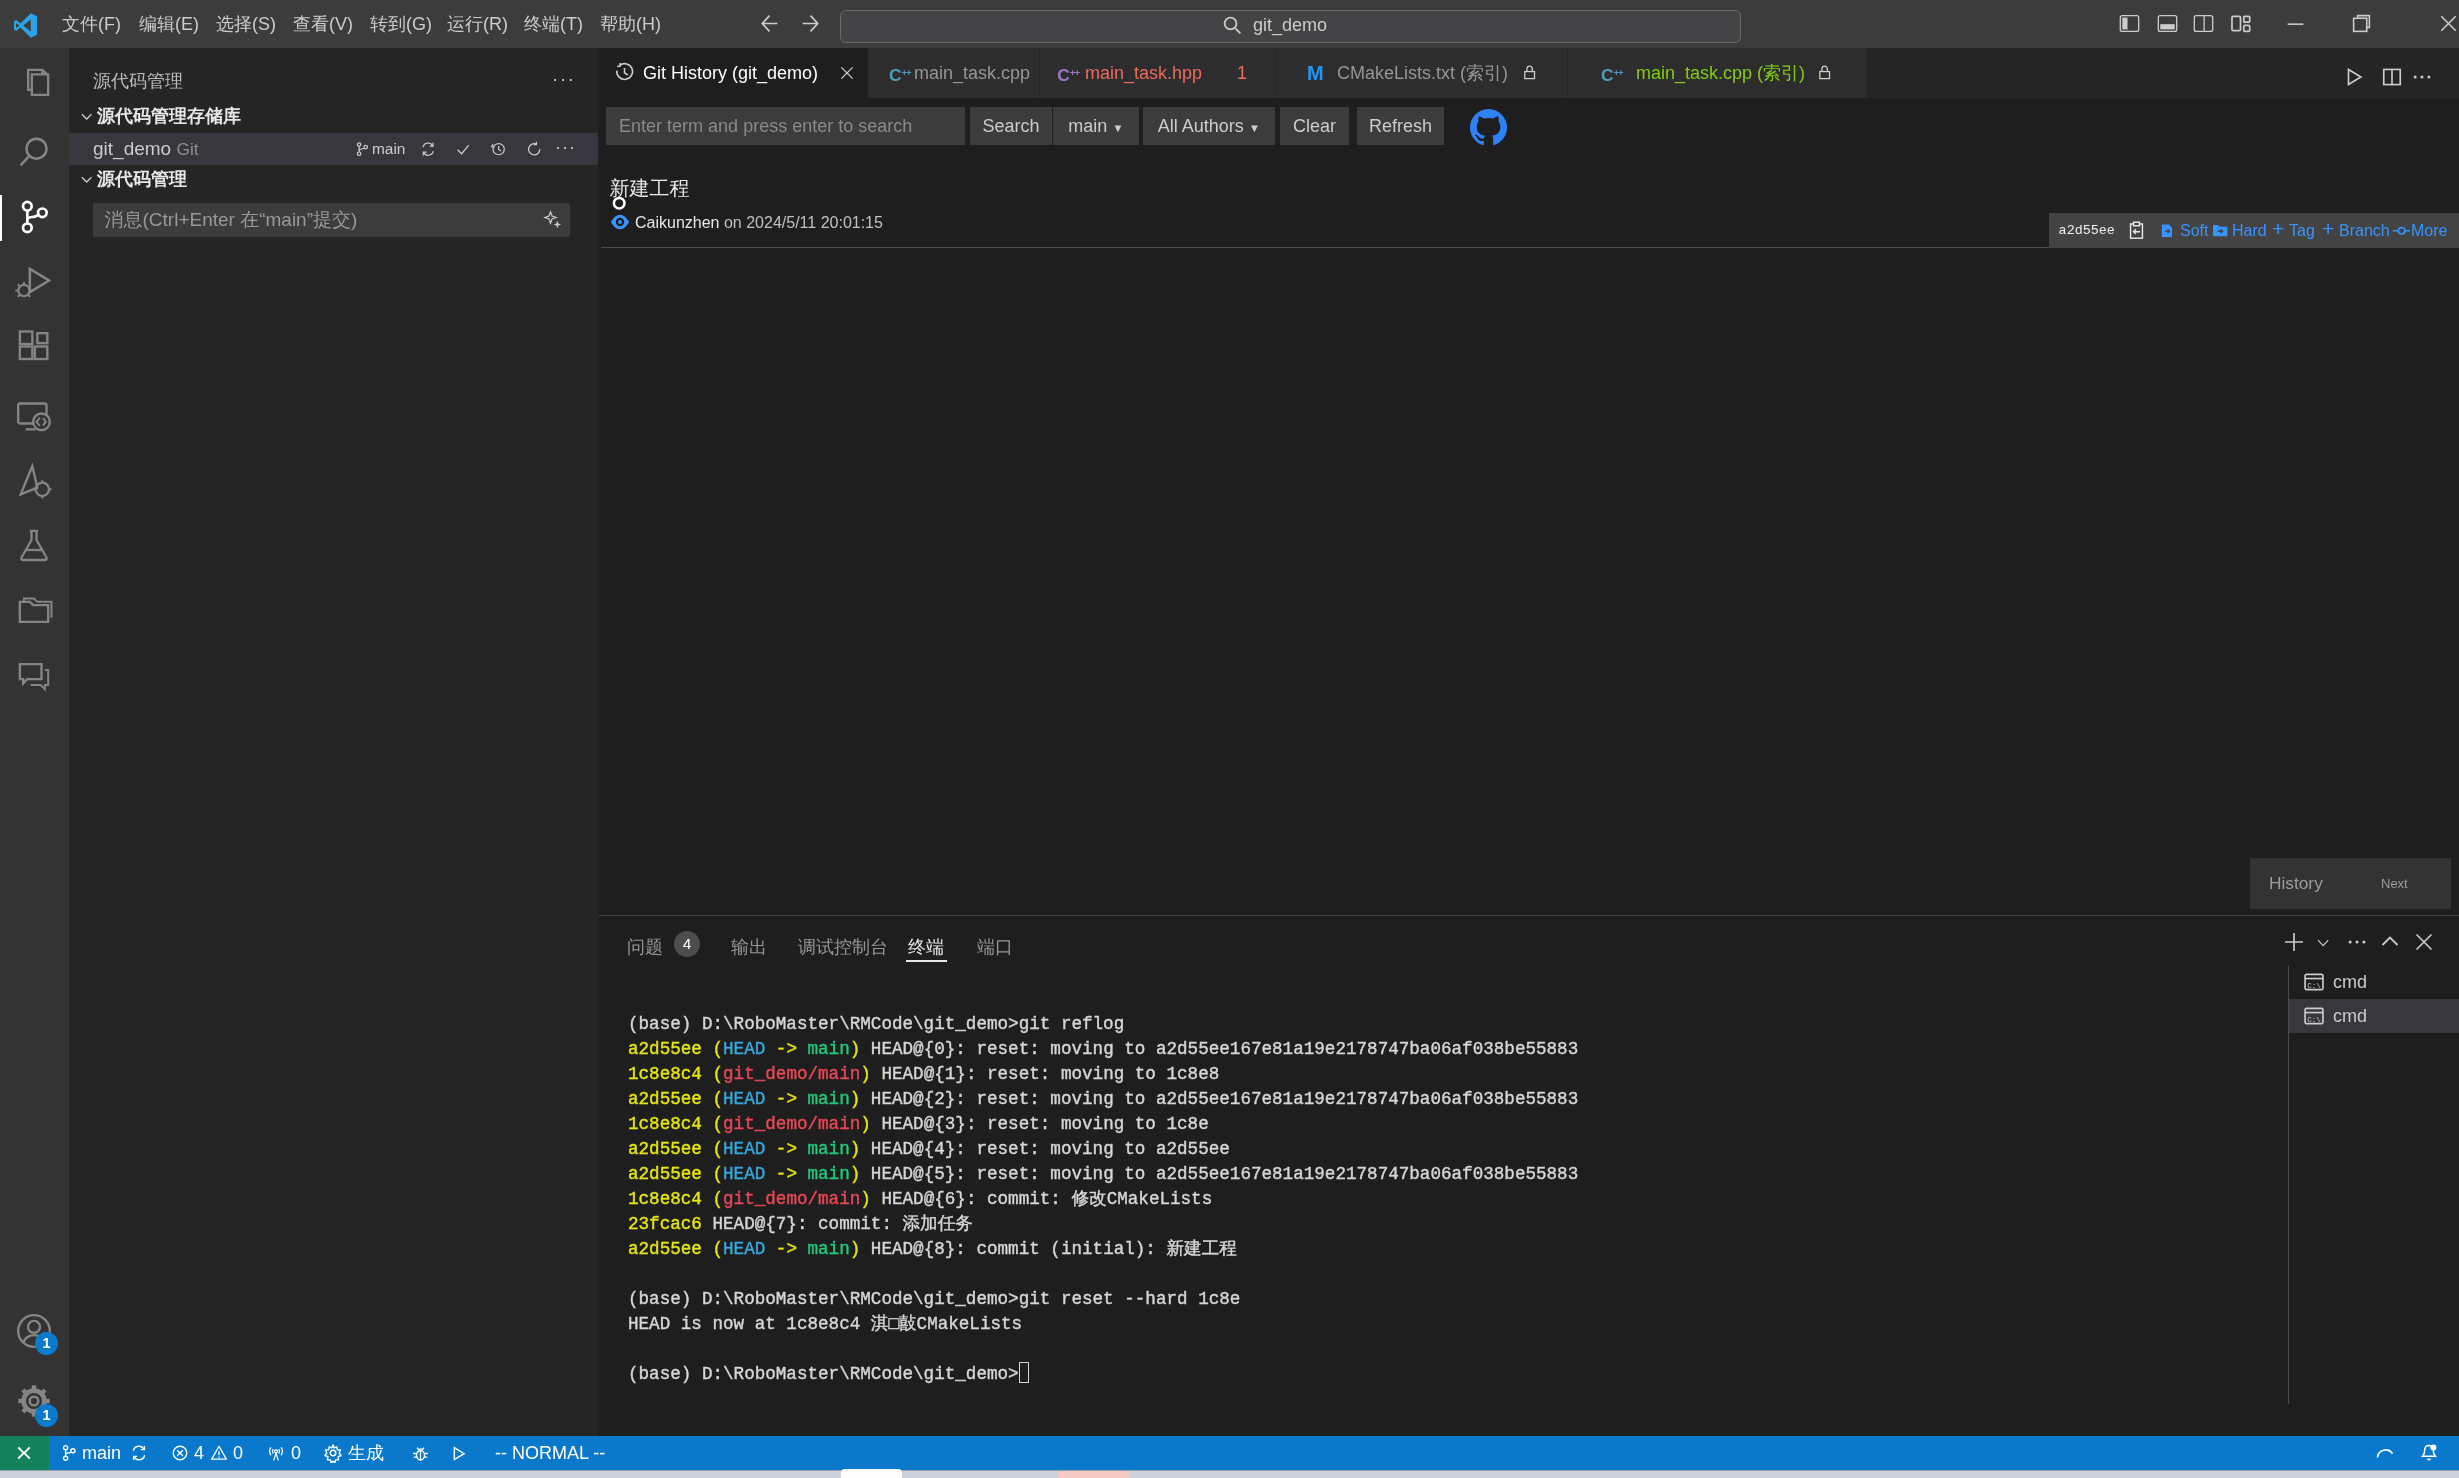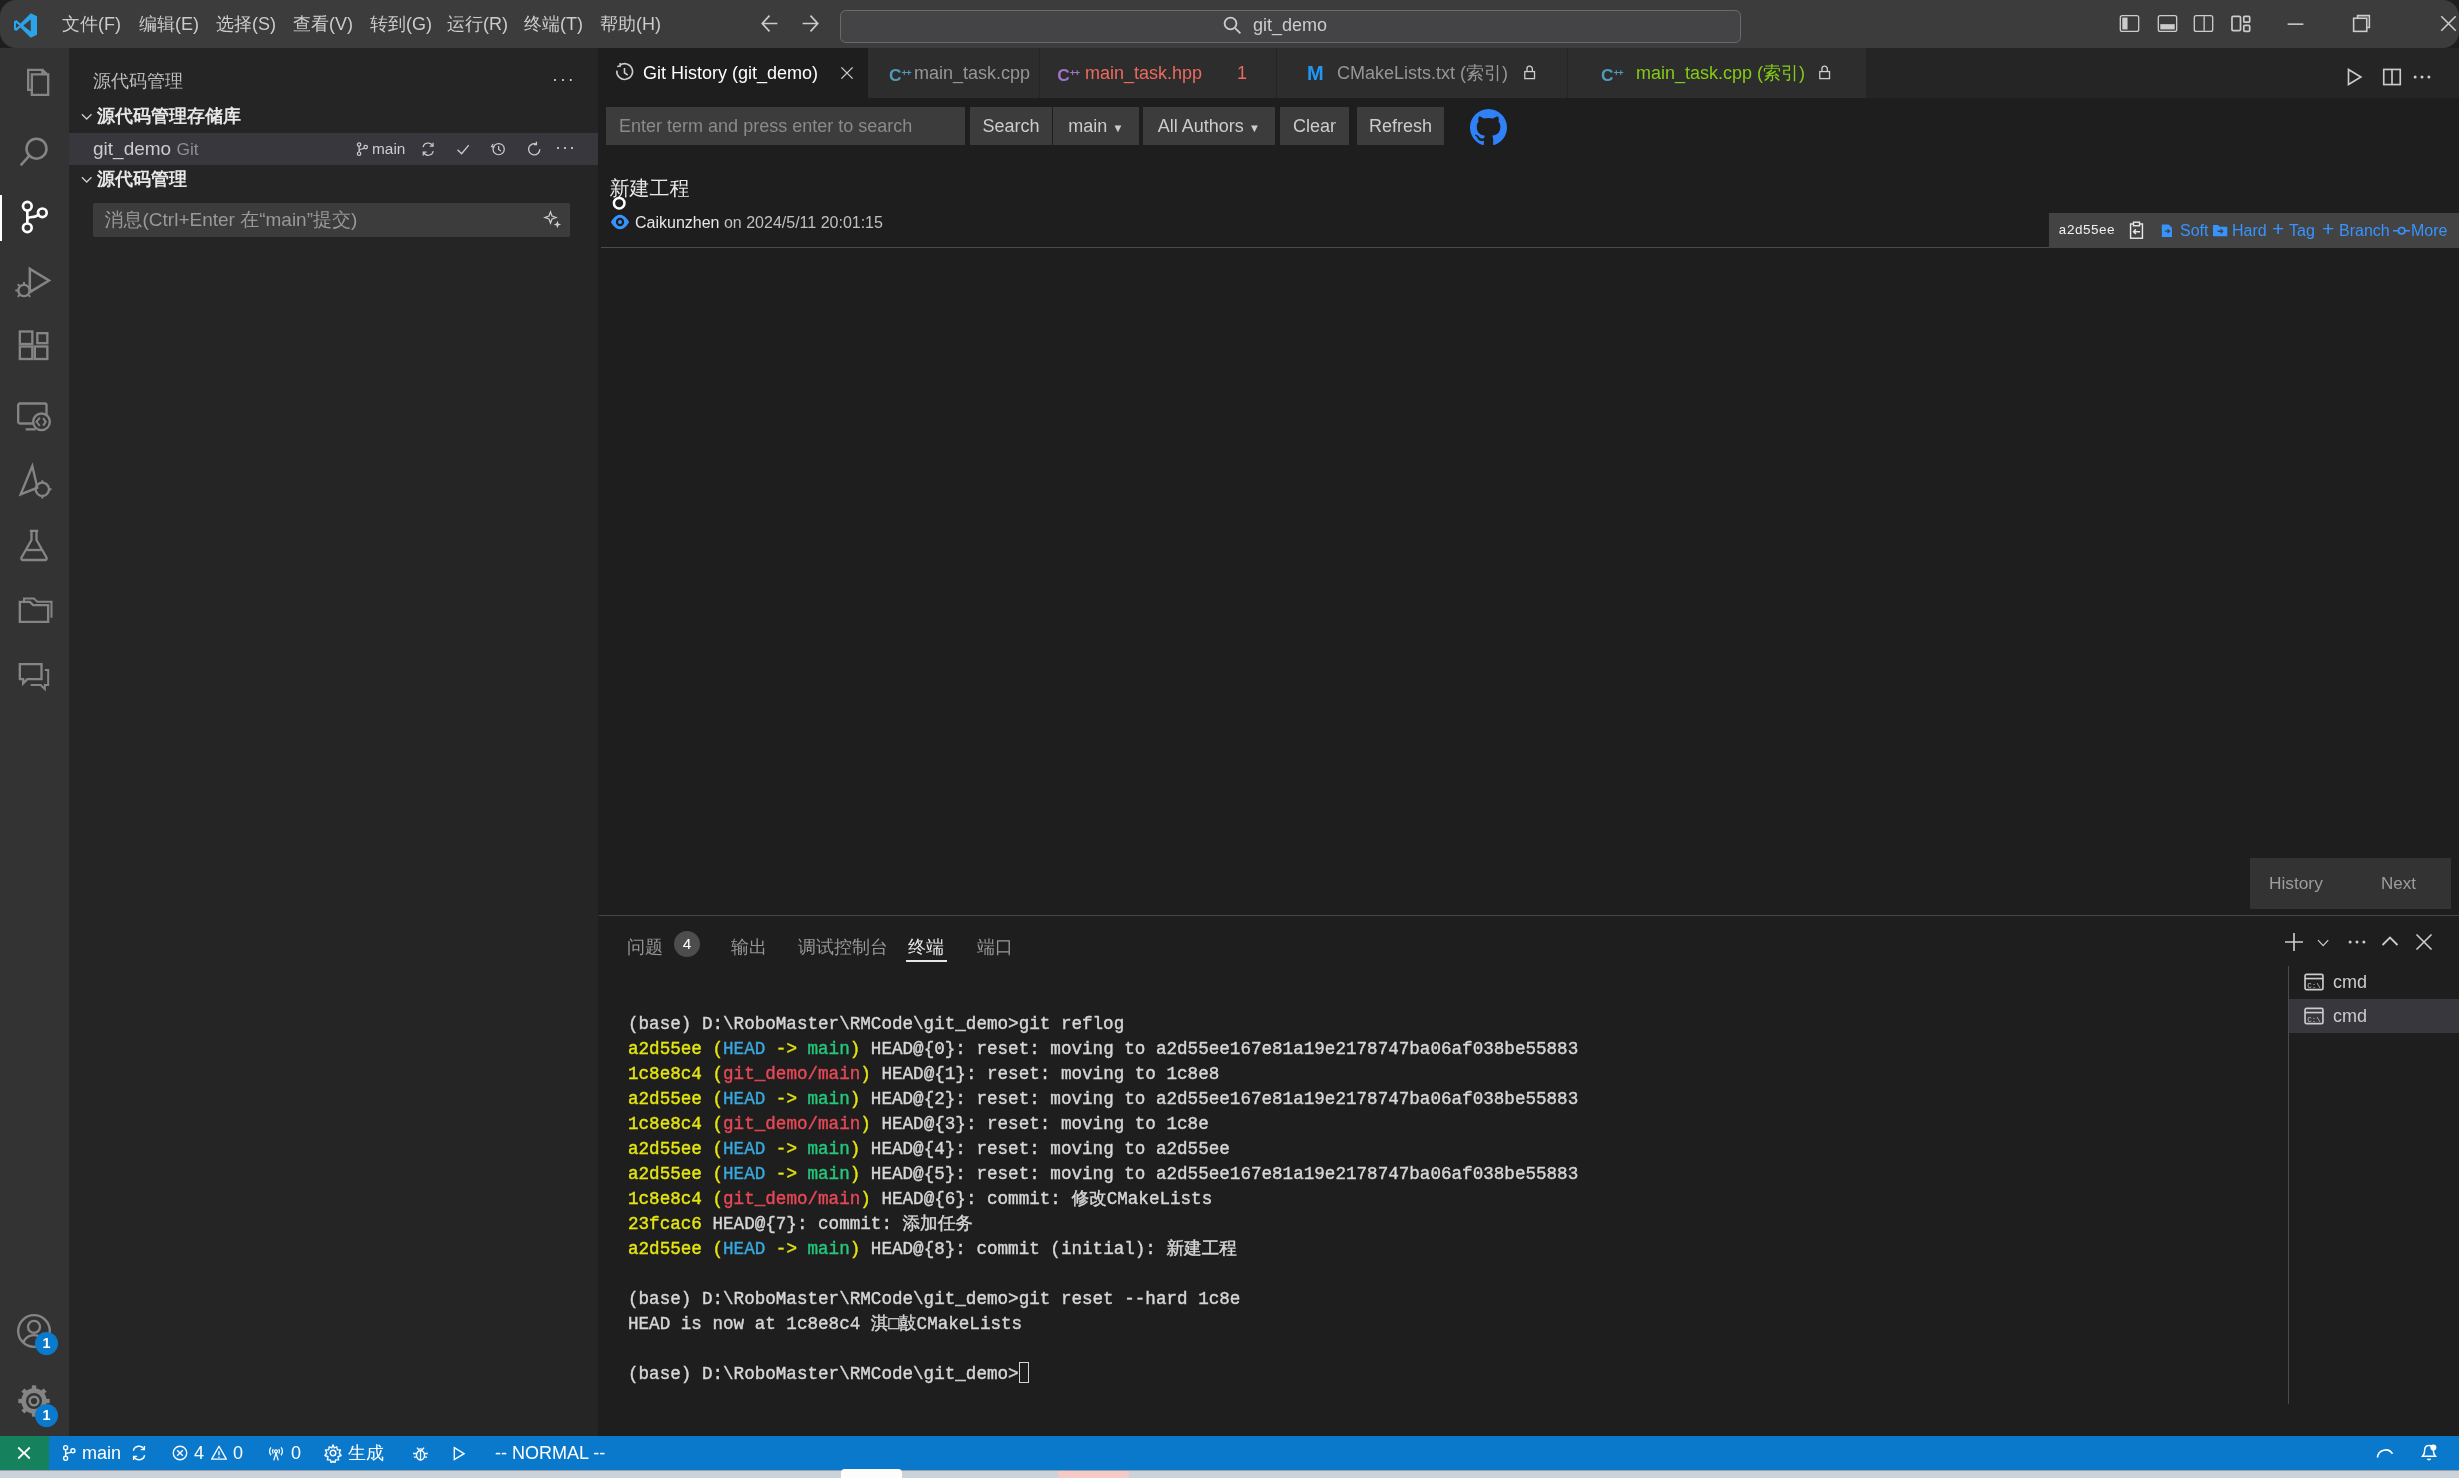--- a/index.html
+++ b/index.html
@@ -2,21 +2,21 @@
 <html><head>
 <meta charset="utf-8">
 <style>
 * { margin:0; padding:0; box-sizing:border-box; }
 html,body { width:2459px; height:1479px; background:#1e1e1e; font-family:"Liberation Sans",sans-serif; overflow:hidden; }
 .abs { position:absolute; }
 #app { position:relative; width:2459px; height:1479px; }
 #app div { white-space:nowrap; }
 #app div#term { white-space:pre; }
 
-#titlebar { position:absolute; left:0; top:0; width:2459px; height:48px; background:#3c3c3c; color:#cccccc;border-radius:16px; }
+#titlebar { position:absolute; left:0; top:0; width:2459px; height:48px; background:#3c3c3c; color:#cccccc; }
 .menu { position:absolute; top:0; height:48px; line-height:48px; font-size:18px; color:#cccccc; white-space:nowrap; }
 #searchbox { position:absolute; left:840px; top:9.6px; width:901px; height:33px; background:#444446; border:1px solid #6a6a6a; border-radius:5.8px; color:#cccccc; font-size:18px; }
 
 #activitybar { position:absolute; left:0; top:48px; width:69px; height:1388px; background:#333333; }
 .aicon { position:absolute; left:14.4px; width:40px; height:40px; }
 .badge { position:absolute; width:23px; height:23px; border-radius:11.5px; background:#0a7acc; color:#fff; font-size:14.4px; text-align:center; line-height:23px; font-weight:bold; }
 
 #sidebar { position:absolute; left:69px; top:48px; width:529px; height:1388px; background:#252526; color:#cccccc; }
 .sbsect { position:absolute; left:28px; font-size:18px; font-weight:bold; color:#e7e7e7; }
 
@@ -341,21 +341,21 @@
     <div class="abs" style="left:290px;top:0;height:35px;line-height:35px;font-size:16px;color:#3794ff">Branch</div>
     <svg class="abs" style="left:344px;top:9.6px" width="17.3" height="15.4" viewBox="0 0 16 14">
           <circle cx="8" cy="7" r="3" stroke="#3794ff" stroke-width="1.5" fill="none"></circle>
           <path d="M0 7 H5 M11 7 H16" stroke="#3794ff" stroke-width="1.5"></path>
         </svg>
     <div class="abs" style="left:362px;top:0;height:35px;line-height:35px;font-size:16px;color:#3794ff">More</div>
   </div>
 
   <div class="abs" style="left:1651px;top:760px;width:201px;height:51px;background:#333333">
     <div class="abs" style="left:19px;top:0;height:51px;line-height:51px;font-size:17.3px;color:#9d9d9d">History</div>
-    <div class="abs" style="left:131px;top:0;height:51px;line-height:51px;font-size:17px;color:#9d9d9d">Next</div>
+    <div class="abs" style="left:131px;top:0;height:51px;line-height:51px;font-size:13px;color:#9d9d9d">Next</div>
   </div>
 </div>
 
 <div id="panel">
   <div class="ptab" style="left:28px">问题</div>
   <div class="abs" style="left:75px;top:15.4px;width:26px;height:26px;border-radius:13.4px;background:#4d4d4d;color:#ffffff;font-size:15.4px;text-align:center;line-height:26px">4</div>
   <div class="ptab" style="left:132px">输出</div>
   <div class="ptab" style="left:199px">调试控制台</div>
   <div class="ptab" style="left:309px;color:#e7e7e7">终端</div>
   <div class="abs" style="left:307px;top:44px;width:41px;height:1.9px;background:#e7e7e7"></div>

